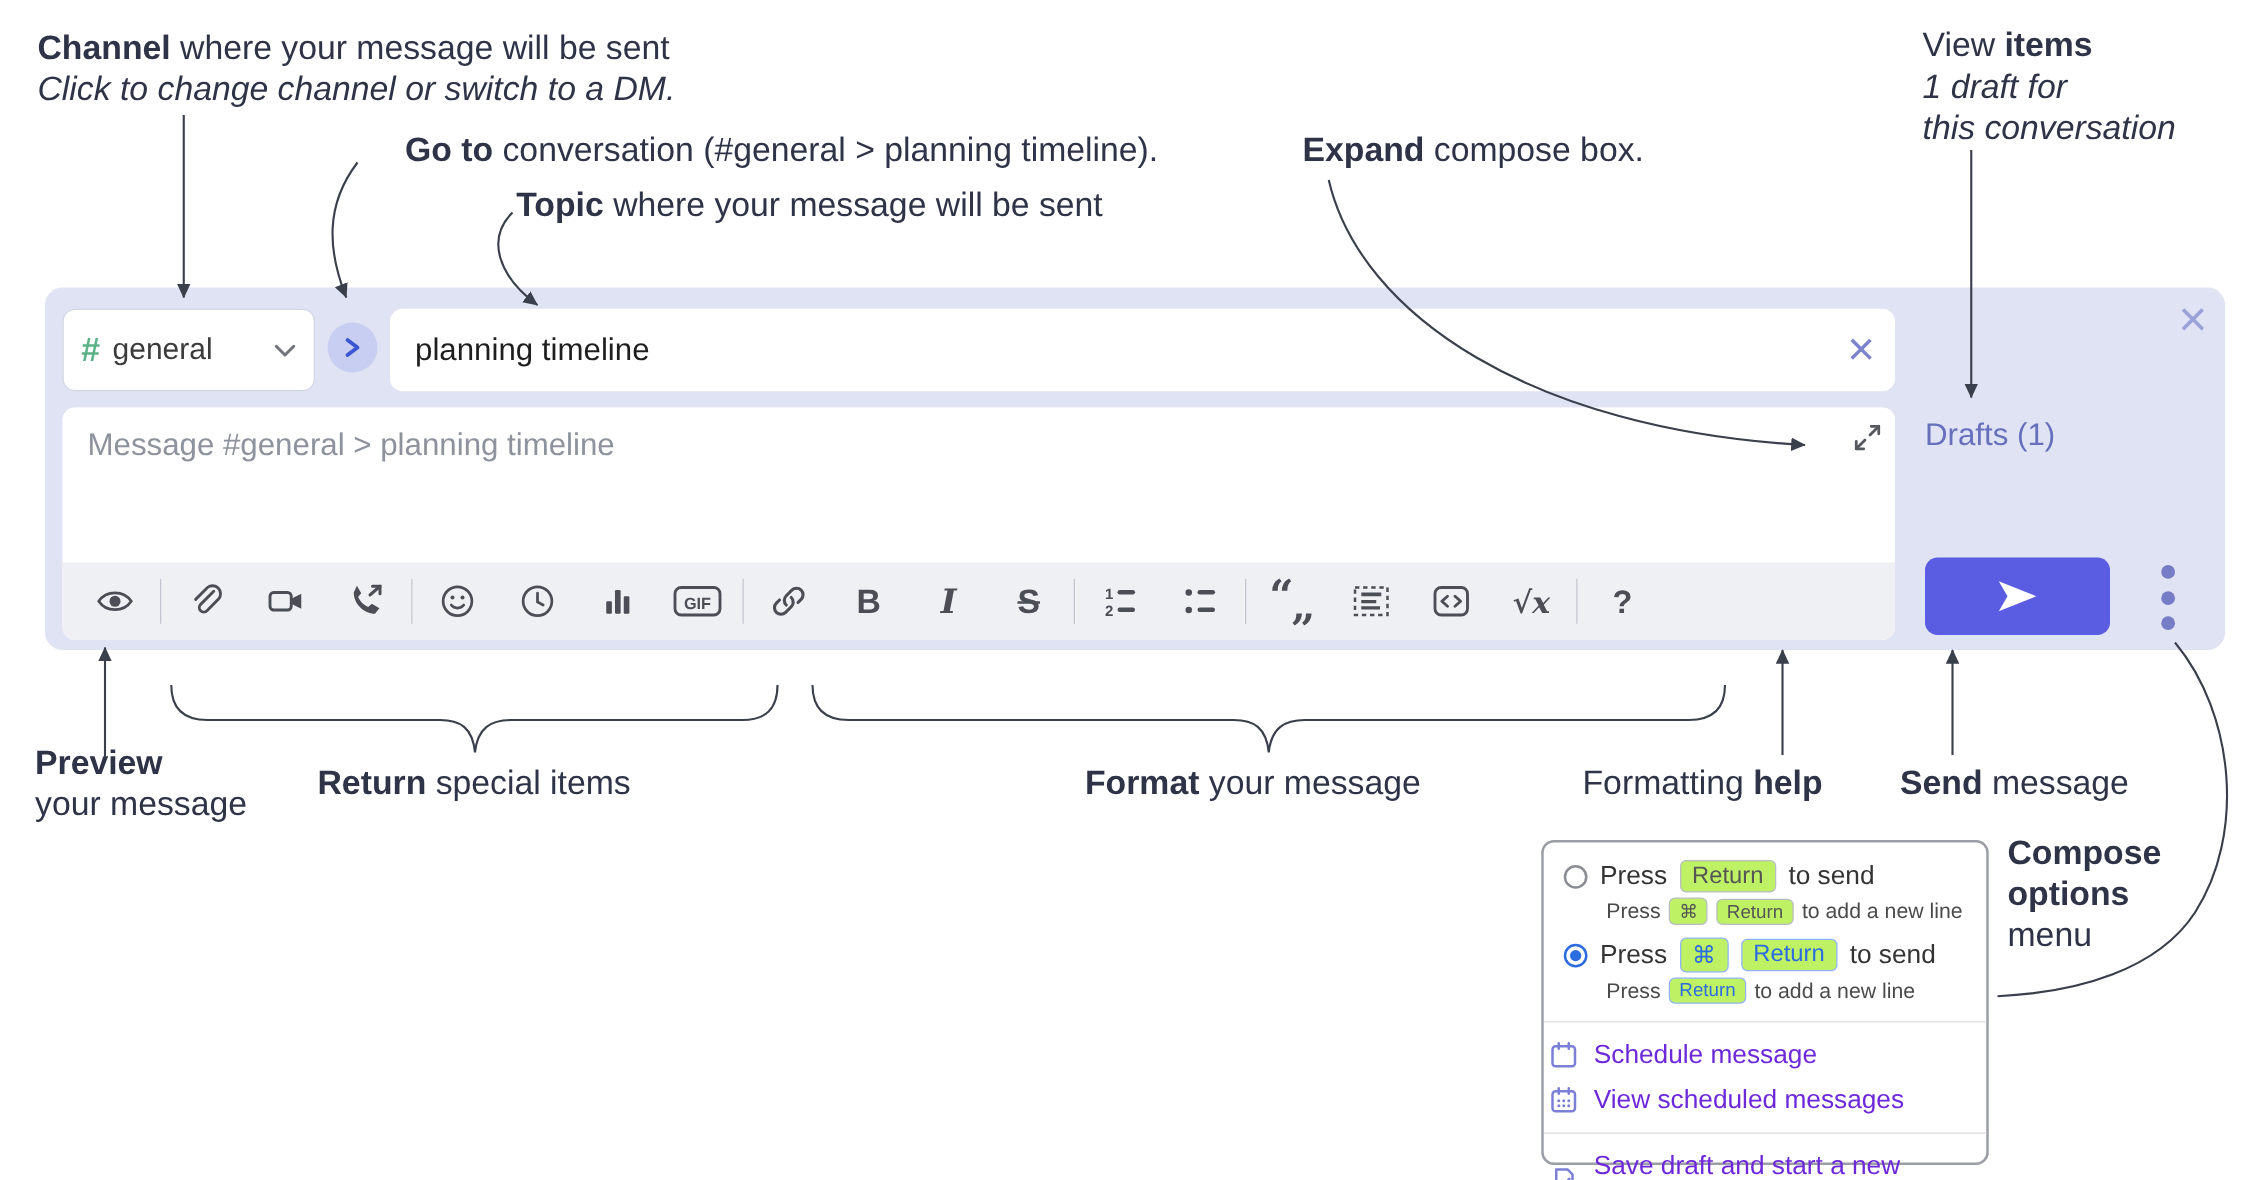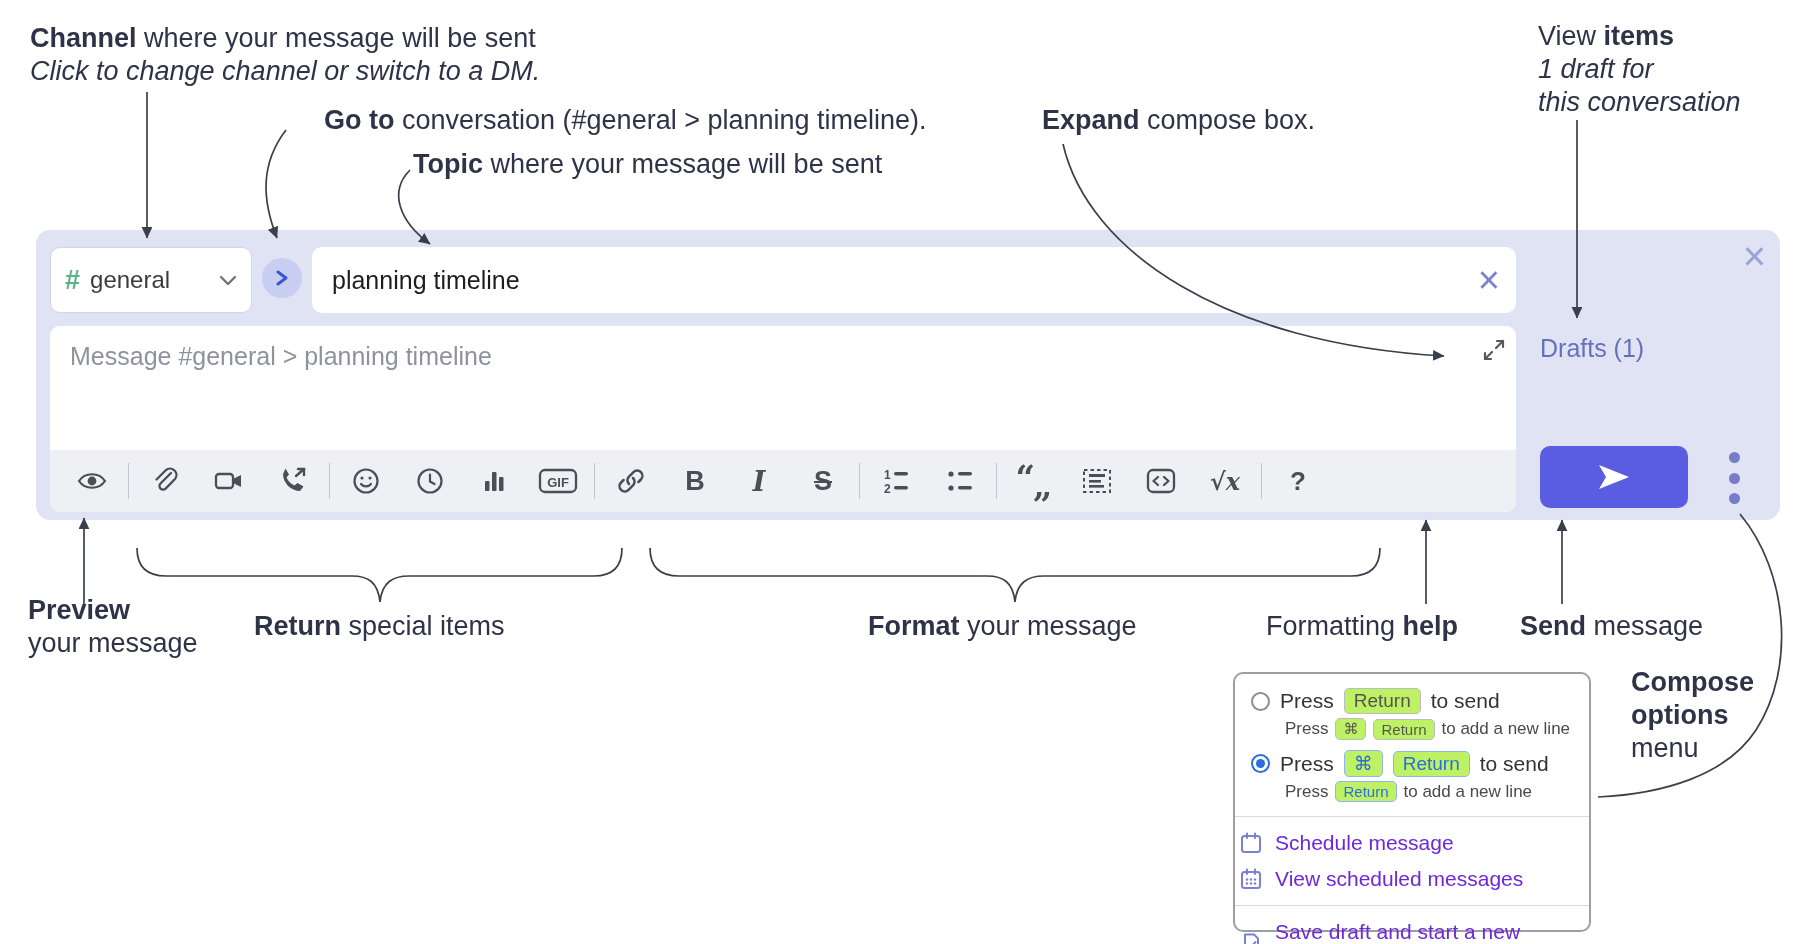--- a/index.html
+++ b/index.html
@@ -305,21 +305,21 @@
   </div>
   <div class="ann" style="left:868px; top:610px;">
     <b>Format</b><span> your message</span>
   </div>
   <div class="ann" style="left:1266px; top:610px;">
     <span>Formatting </span><b>help</b>
   </div>
   <div class="ann" style="left:1520px; top:610px;">
     <b>Send</b><span> message</span>
   </div>
-  <div class="ann" style="left:1606px; top:666px;margin-left:25px;">
+  <div class="ann" style="left:1606px; top:666px;">
     <div><b>Compose</b></div>
     <div><b>options</b></div>
     <div><span>menu</span></div>
   </div>
 
   <div id="popup">
     <div class="prow">
       <span class="radio"></span>
       <span>Press</span>
         <kbd>Return</kbd>

